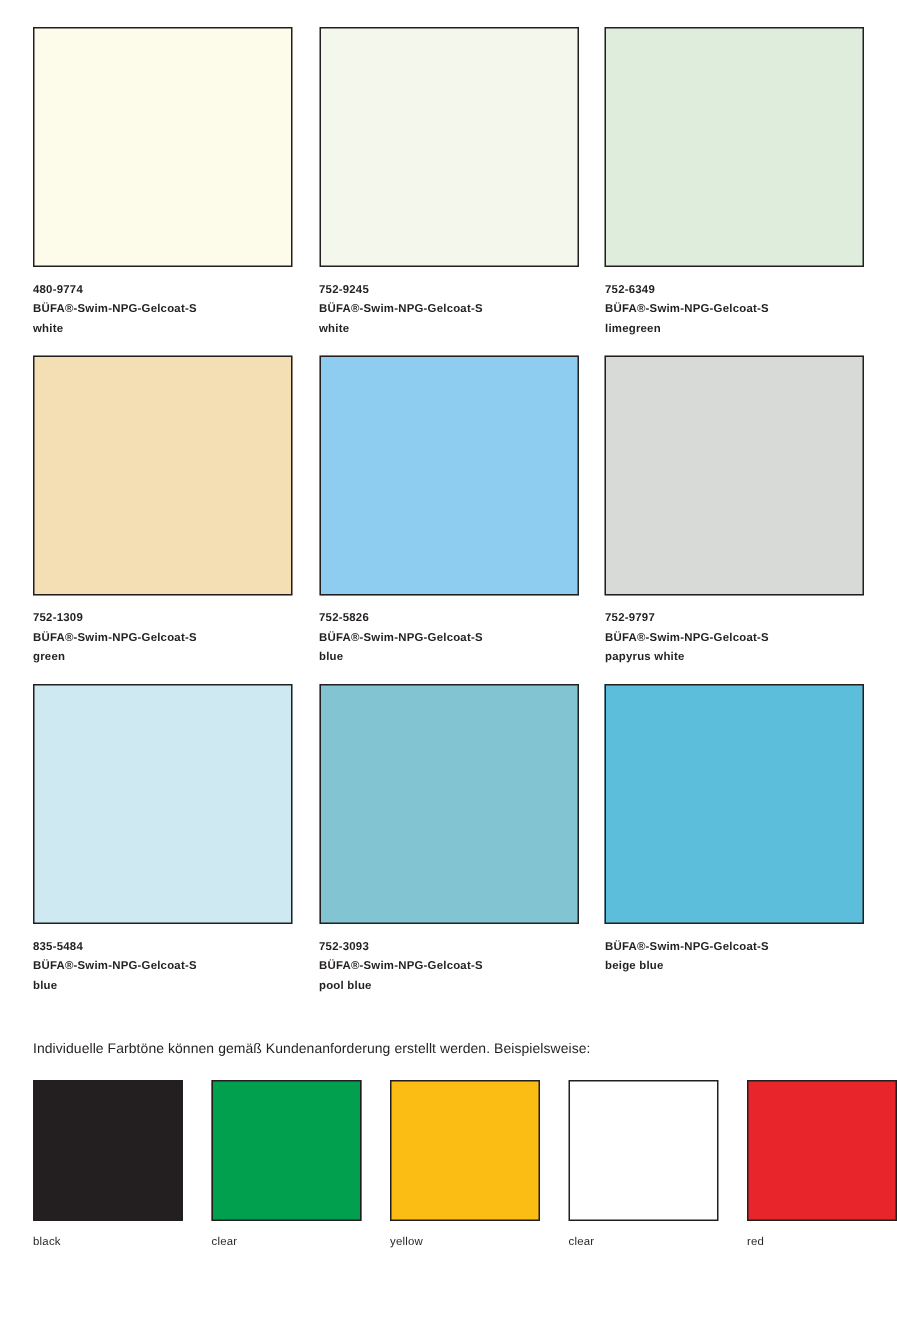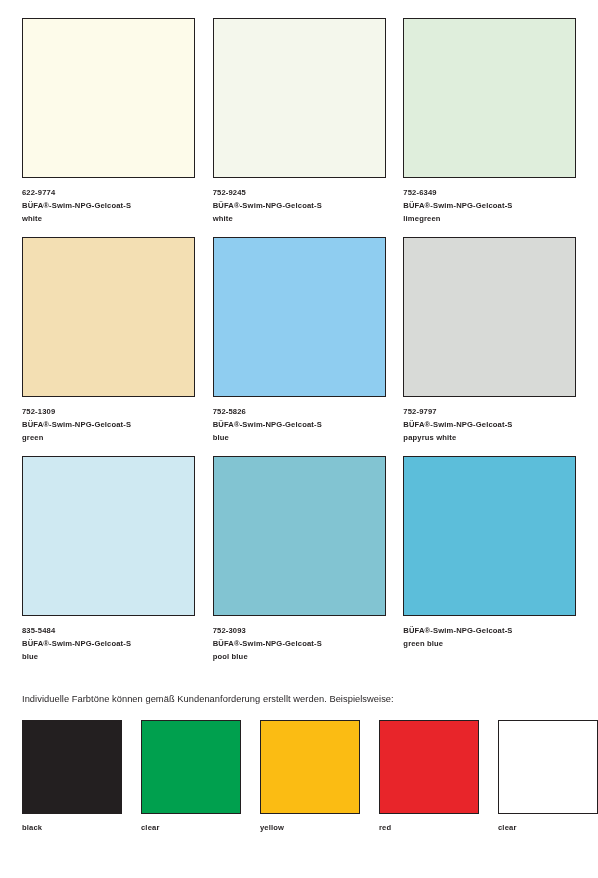--- a/index.html
+++ b/index.html
@@ -80,36 +80,36 @@
   }
   .accent-chip {
     width: 100px;
     height: 94px;
     border: 1px solid #231f20;
     box-sizing: border-box;
   }
   .accent-label {
     margin-top: 9px;
     font-size: 7.6px;
-    font-weight: bold;
+    font-weight: normal;
     letter-spacing: 0.15px;
   }
 </style>
 </head>
 <body style="background-color: rgb(255, 255, 255); color: rgb(35, 31, 32);">
 
 <div class="page">
 
   <div class="swatch-grid">
 
     <div class="grid-row">
       <div class="swatch-cell">
         <div class="swatch-chip" style="background-color: rgb(253, 251, 234); border-color: rgb(35, 31, 32);"></div>
         <div class="swatch-meta">
-          <div>622-9774</div>
+          <div>480-9774</div>
           <div>BÜFA®-Swim-NPG-Gelcoat-S</div>
           <div>white</div>
         </div>
       </div>
       <div class="swatch-cell">
         <div class="swatch-chip" style="background-color: rgb(244, 247, 236); border-color: rgb(35, 31, 32);"></div>
         <div class="swatch-meta">
           <div>752-9245</div>
           <div>BÜFA®-Swim-NPG-Gelcoat-S</div>
           <div>white</div>
@@ -166,21 +166,21 @@
         <div class="swatch-meta">
           <div>752-3093</div>
           <div>BÜFA®-Swim-NPG-Gelcoat-S</div>
           <div>pool blue</div>
         </div>
       </div>
       <div class="swatch-cell">
         <div class="swatch-chip" style="background-color: rgb(92, 190, 218); border-color: rgb(35, 31, 32);"></div>
         <div class="swatch-meta">
           <div>BÜFA®-Swim-NPG-Gelcoat-S</div>
-          <div>green blue</div>
+          <div>beige blue</div>
         </div>
       </div>
     </div>
 
   </div>
 
   <div class="custom-note">Individuelle Farbtöne können gemäß Kundenanforderung erstellt werden. Beispielsweise:</div>
 
   <div class="accent-row">
     <div class="accent-cell">
@@ -189,22 +189,22 @@
     </div>
     <div class="accent-cell">
       <div class="accent-chip" style="background-color: rgb(0, 160, 78); border-color: rgb(35, 31, 32);"></div>
       <div class="accent-label">clear</div>
     </div>
     <div class="accent-cell">
       <div class="accent-chip" style="background-color: rgb(251, 188, 19); border-color: rgb(35, 31, 32);"></div>
       <div class="accent-label">yellow</div>
     </div>
     <div class="accent-cell">
+      <div class="accent-chip" style="background-color: rgb(255, 255, 255); border-color: rgb(35, 31, 32);"></div>
+      <div class="accent-label">clear</div>
+    </div>
+    <div class="accent-cell">
       <div class="accent-chip" style="background-color: rgb(232, 37, 42); border-color: rgb(35, 31, 32);"></div>
       <div class="accent-label">red</div>
     </div>
-    <div class="accent-cell">
-      <div class="accent-chip" style="background-color: rgb(255, 255, 255); border-color: rgb(35, 31, 32);"></div>
-      <div class="accent-label">clear</div>
-    </div>
   </div>
 
 </div>
 
 </body></html>

